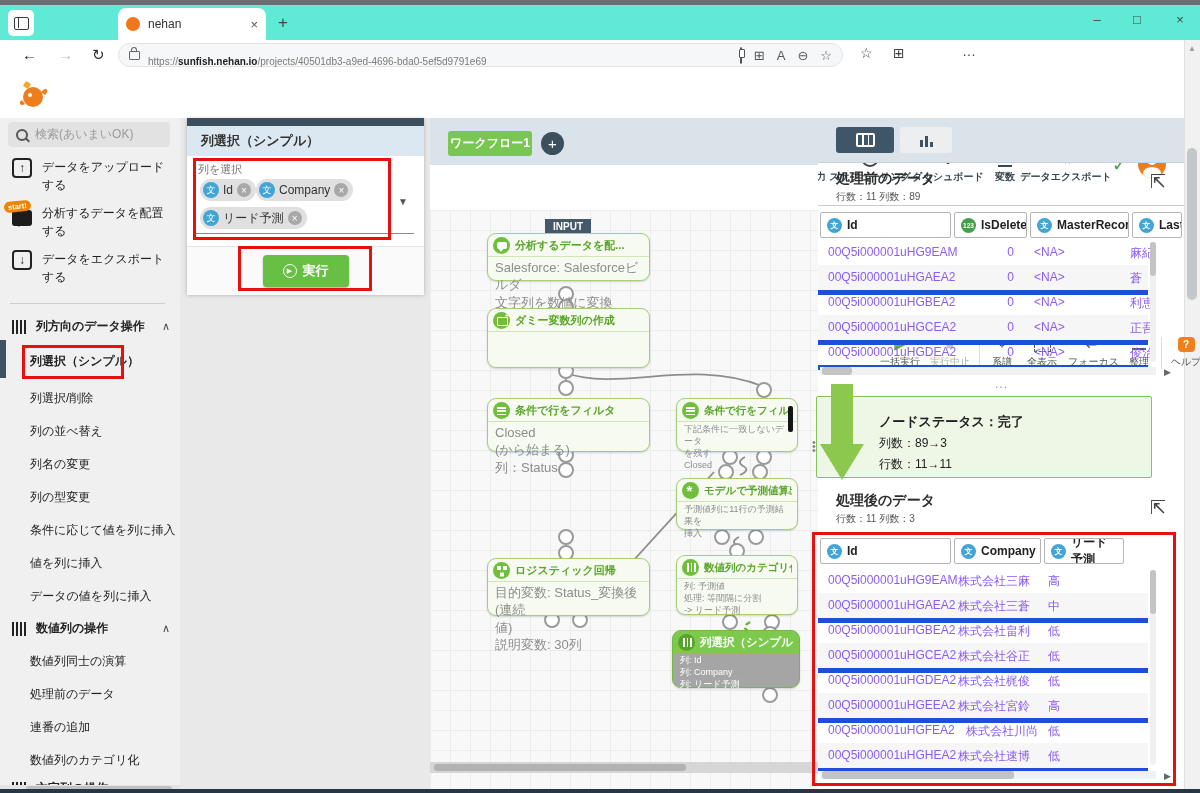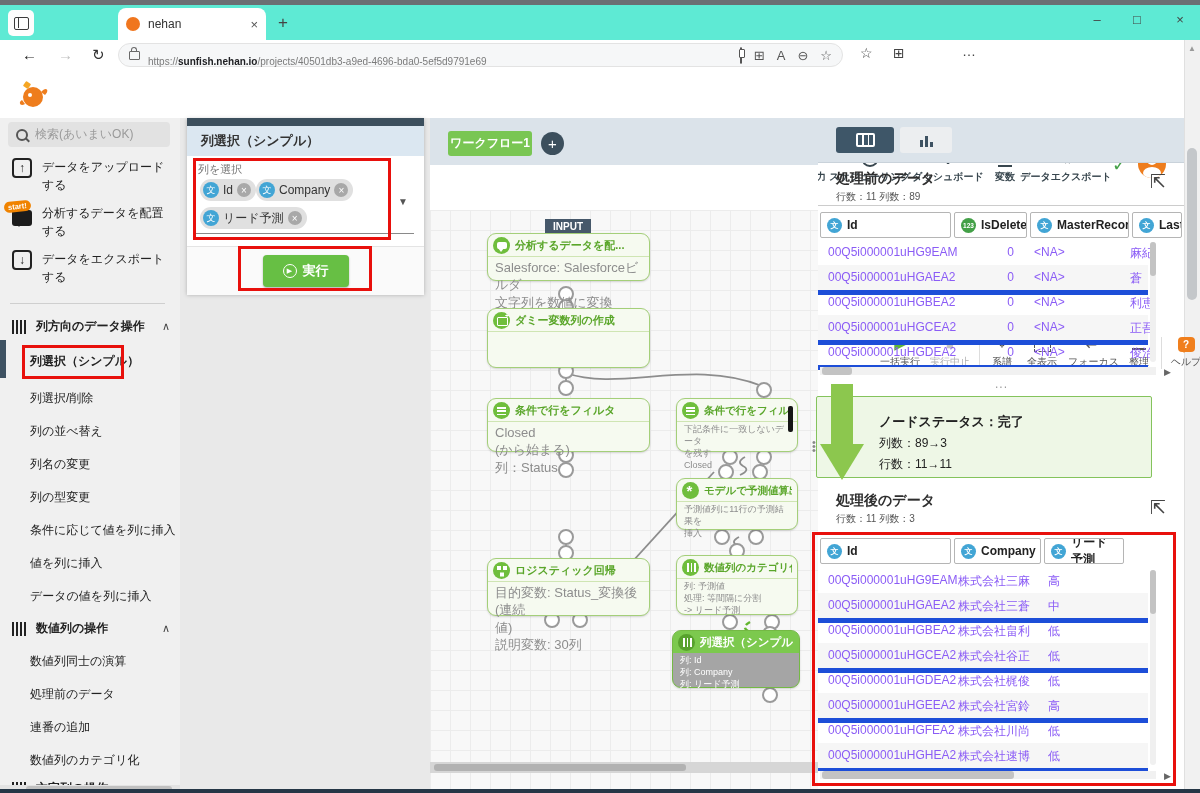--- a/index.html
+++ b/index.html
@@ -657,21 +657,21 @@
       <span class="cell" style="left:140px;">株式会社梶俊</span>
       <span class="cell" style="left:230px;">低</span>
     </div>
   <div class="trow alt" style="left:0;top:125px;width:330px;">
       <span class="cell" style="left:10px;">00Q5i000001uHGEEA2</span>
       <span class="cell" style="left:140px;">株式会社宮鈴</span>
       <span class="cell" style="left:230px;">高</span>
     </div>
   <div class="trow" style="left:0;top:150px;width:330px;">
       <span class="cell" style="left:10px;">00Q5i000001uHGFEA2</span>
-      <span class="cell" style="left:140px;">株式会社川尚</span>
+      <span class="cell" style="left:148px;">株式会社川尚</span>
       <span class="cell" style="left:230px;">低</span>
     </div>
   <div class="trow alt" style="left:0;top:175px;width:330px;">
       <span class="cell" style="left:10px;">00Q5i000001uHGHEA2</span>
       <span class="cell" style="left:140px;">株式会社速博</span>
       <span class="cell" style="left:230px;">低</span>
     </div>
   <div class="trow" style="left:0;top:200px;width:330px;"></div>
 </div>
 <div class="abs mini-vscroll" style="left:1150px;top:570px;height:195px;">

